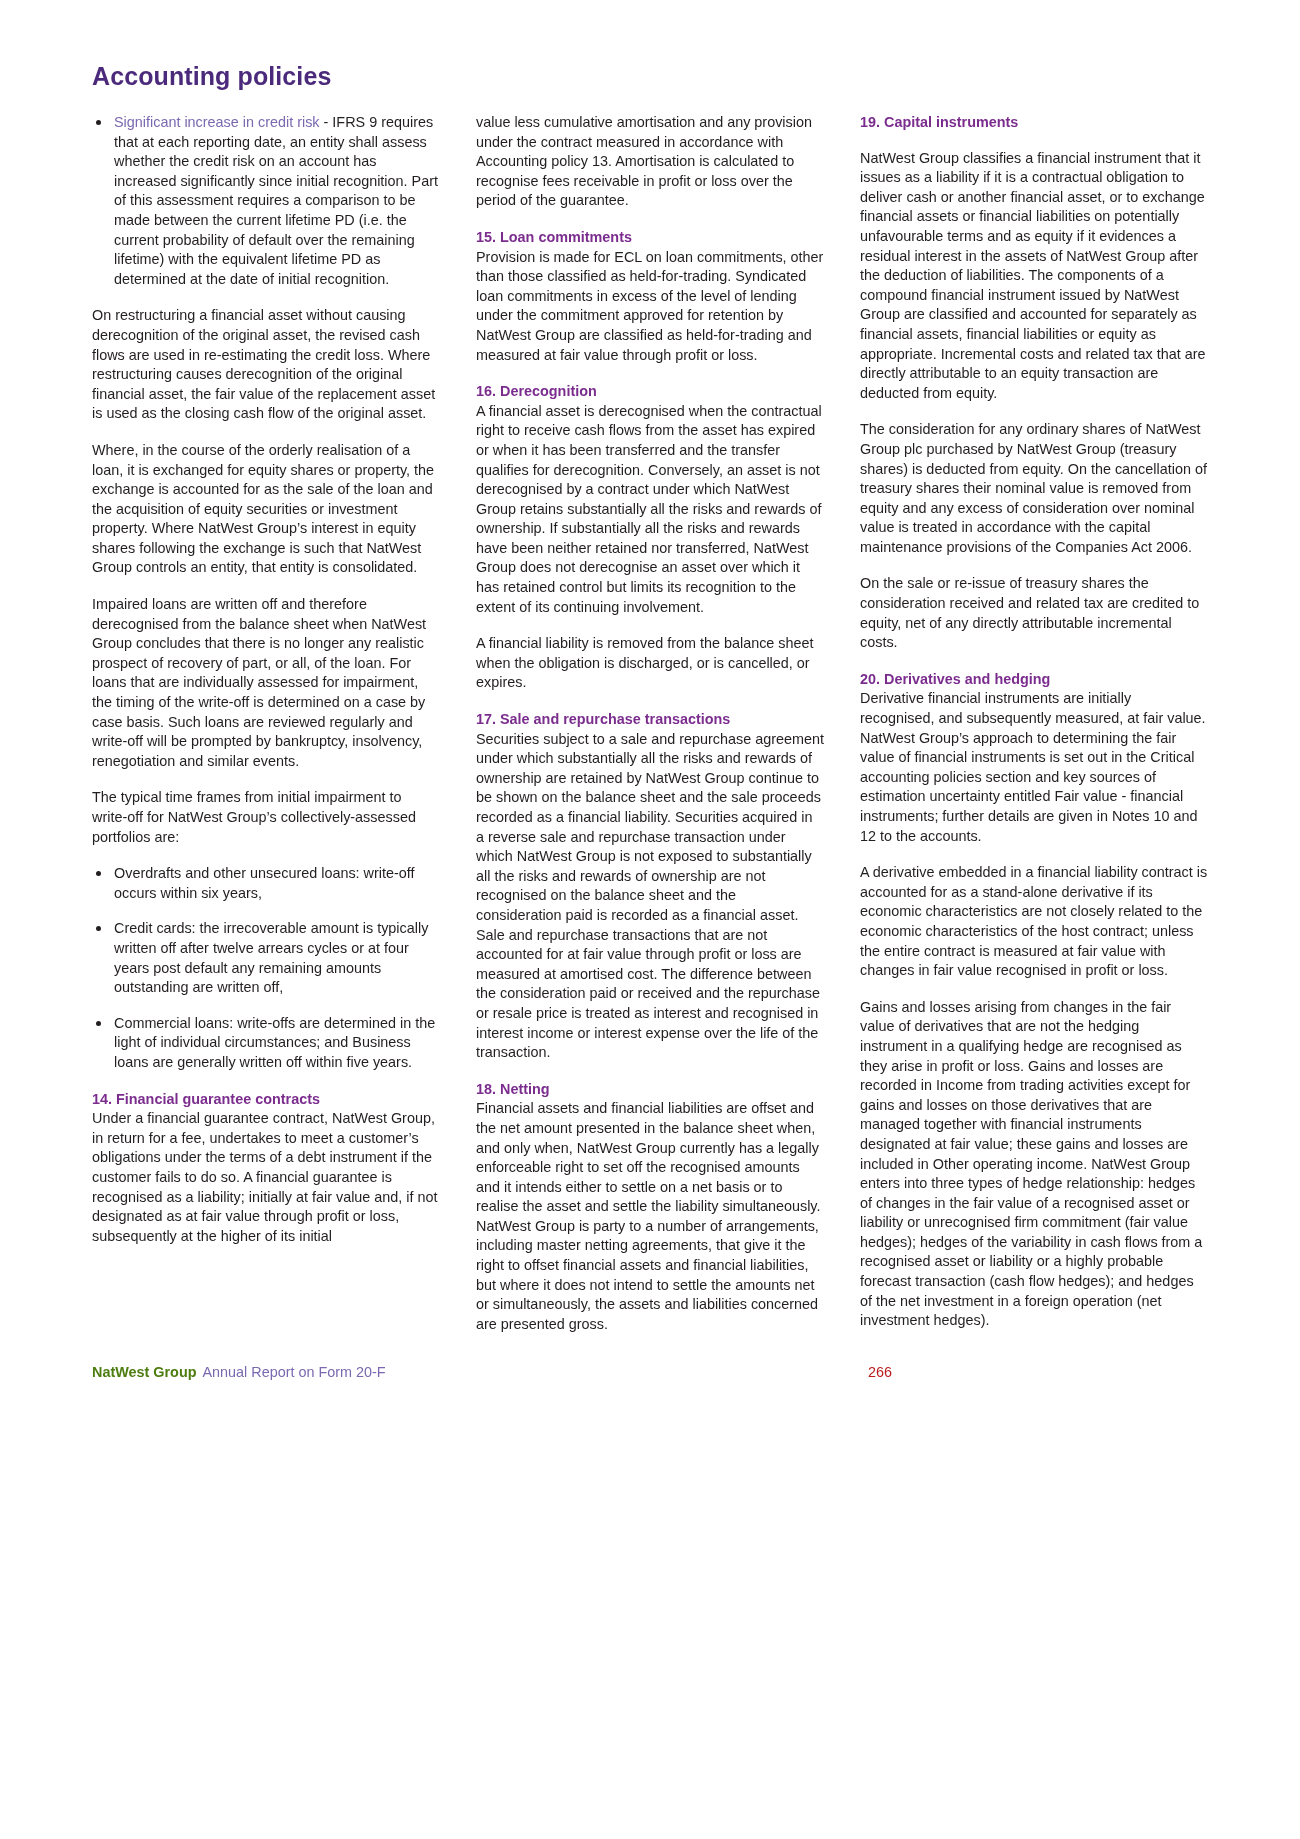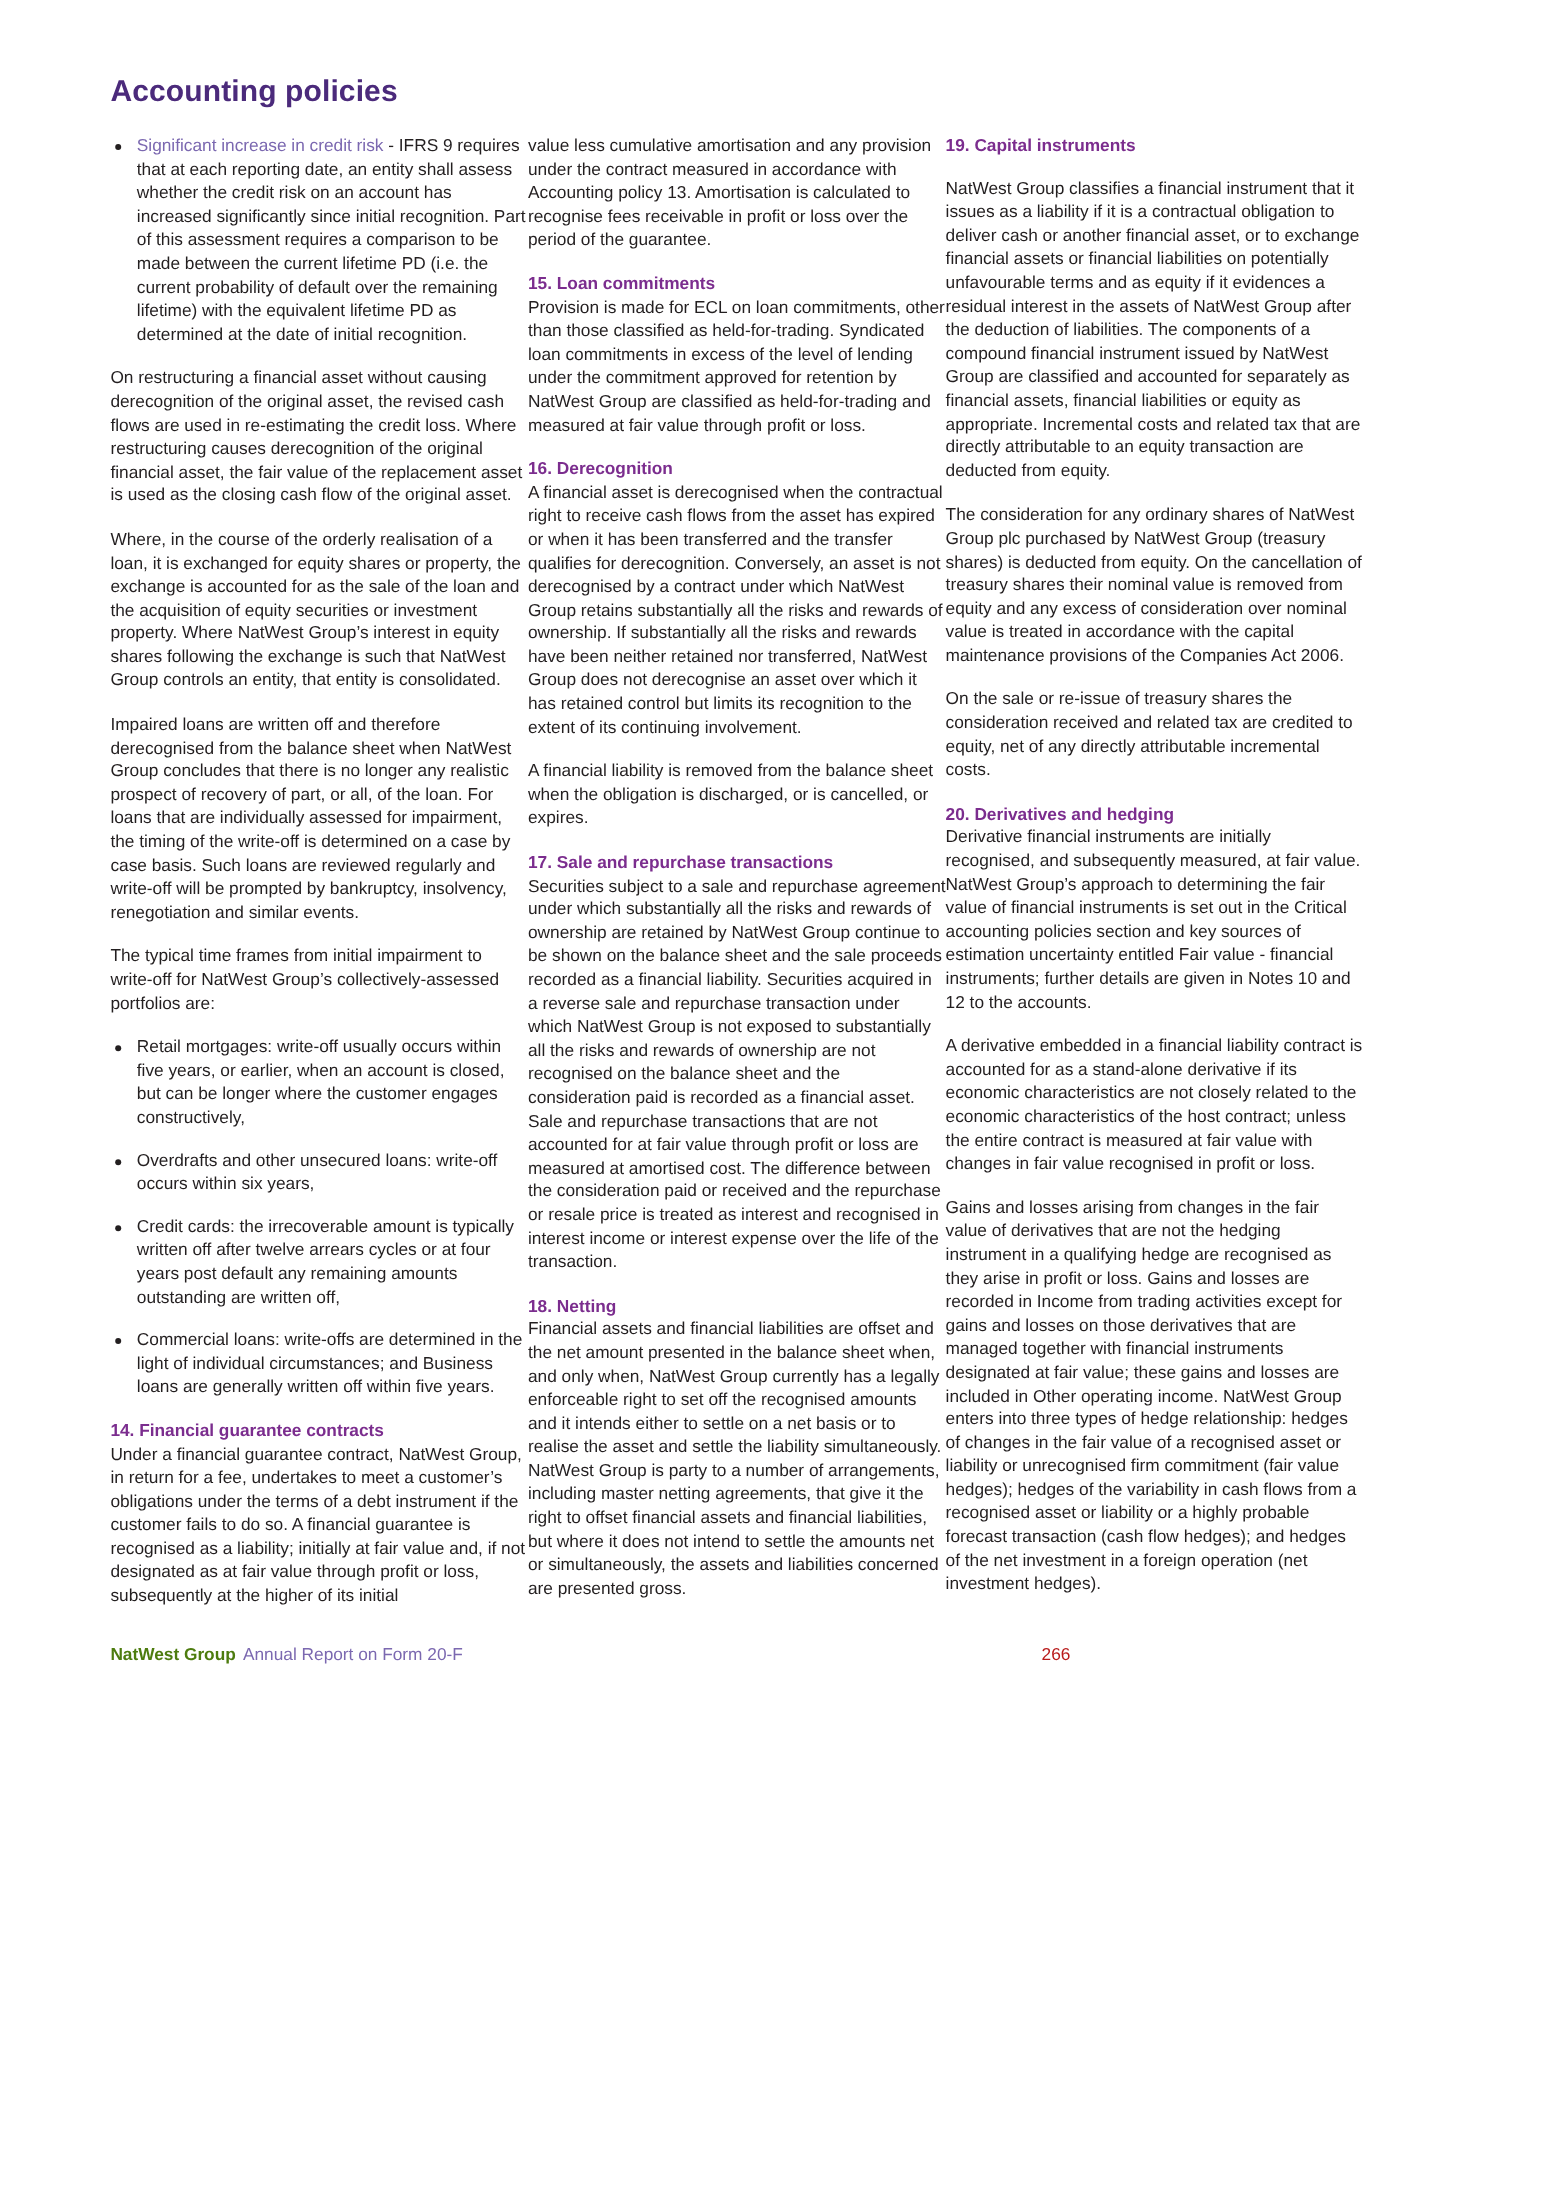--- a/index.html
+++ b/index.html
@@ -19,20 +19,21 @@
   }
   .page-title {
     color: #4b2a7b;
     font-size: 25px;
     font-weight: bold;
     letter-spacing: 0.1px;
     margin: 0 0 22px 0;
   }
   .columns {
     display: flex;
+    gap: 36px;
     align-items: flex-start;
   }
   .col {
     width: 348px;
     flex: 0 0 348px;
   }
   .col p, .col li {
     font-size: 14.4px;
     line-height: 19.6px;
     margin: 0;
@@ -104,21 +105,20 @@
       <ul class="bullets">
         <li><span class="sub-purple">Significant increase in credit risk</span><span> - IFRS 9 requires that at each reporting date, an entity shall assess whether the credit risk on an account has increased significantly since initial recognition. Part of this assessment requires a comparison to be made between the current lifetime PD (i.e. the current probability of default over the remaining lifetime) with the equivalent lifetime PD as determined at the date of initial recognition.</span></li>
       </ul>
 
       <p>On restructuring a financial asset without causing derecognition of the original asset, the revised cash flows are used in re-estimating the credit loss. Where restructuring causes derecognition of the original financial asset, the fair value of the replacement asset is used as the closing cash flow of the original asset.</p>
       <p>Where, in the course of the orderly realisation of a loan, it is exchanged for equity shares or property, the exchange is accounted for as the sale of the loan and the acquisition of equity securities or investment property. Where NatWest Group’s interest in equity shares following the exchange is such that NatWest Group controls an entity, that entity is consolidated.</p>
       <p>Impaired loans are written off and therefore derecognised from the balance sheet when NatWest Group concludes that there is no longer any realistic prospect of recovery of part, or all, of the loan. For loans that are individually assessed for impairment, the timing of the write-off is determined on a case by case basis. Such loans are reviewed regularly and write-off will be prompted by bankruptcy, insolvency, renegotiation and similar events.</p>
       <p>The typical time frames from initial impairment to write-off for NatWest Group’s collectively-assessed portfolios are:</p>
 
       <ul class="bullets">
-        <li>Retail mortgages: write-off usually occurs within five years, or earlier,  when an account is closed,  but can be longer where the customer engages constructively,</li>
         <li>Overdrafts and other unsecured loans: write-off occurs within six years,</li>
         <li>Credit cards: the irrecoverable amount is typically written off after twelve arrears cycles  or at four years post default any remaining amounts outstanding are written off,</li>
         <li>Commercial loans: write-offs are determined in the light of individual circumstances; and Business loans are generally written off within five years.</li>
       </ul>
 
       <p class="heading" style="margin-bottom:0;">14. Financial guarantee contracts</p>
       <p>Under a financial guarantee contract, NatWest Group, in return for a fee, undertakes to meet a customer’s obligations under the terms of a debt instrument if the customer fails to do so. A financial guarantee is recognised as a liability; initially at fair value and, if not designated as at fair value through profit or loss, subsequently at the higher of its initial</p>
     </div>
 
     <div class="col">

